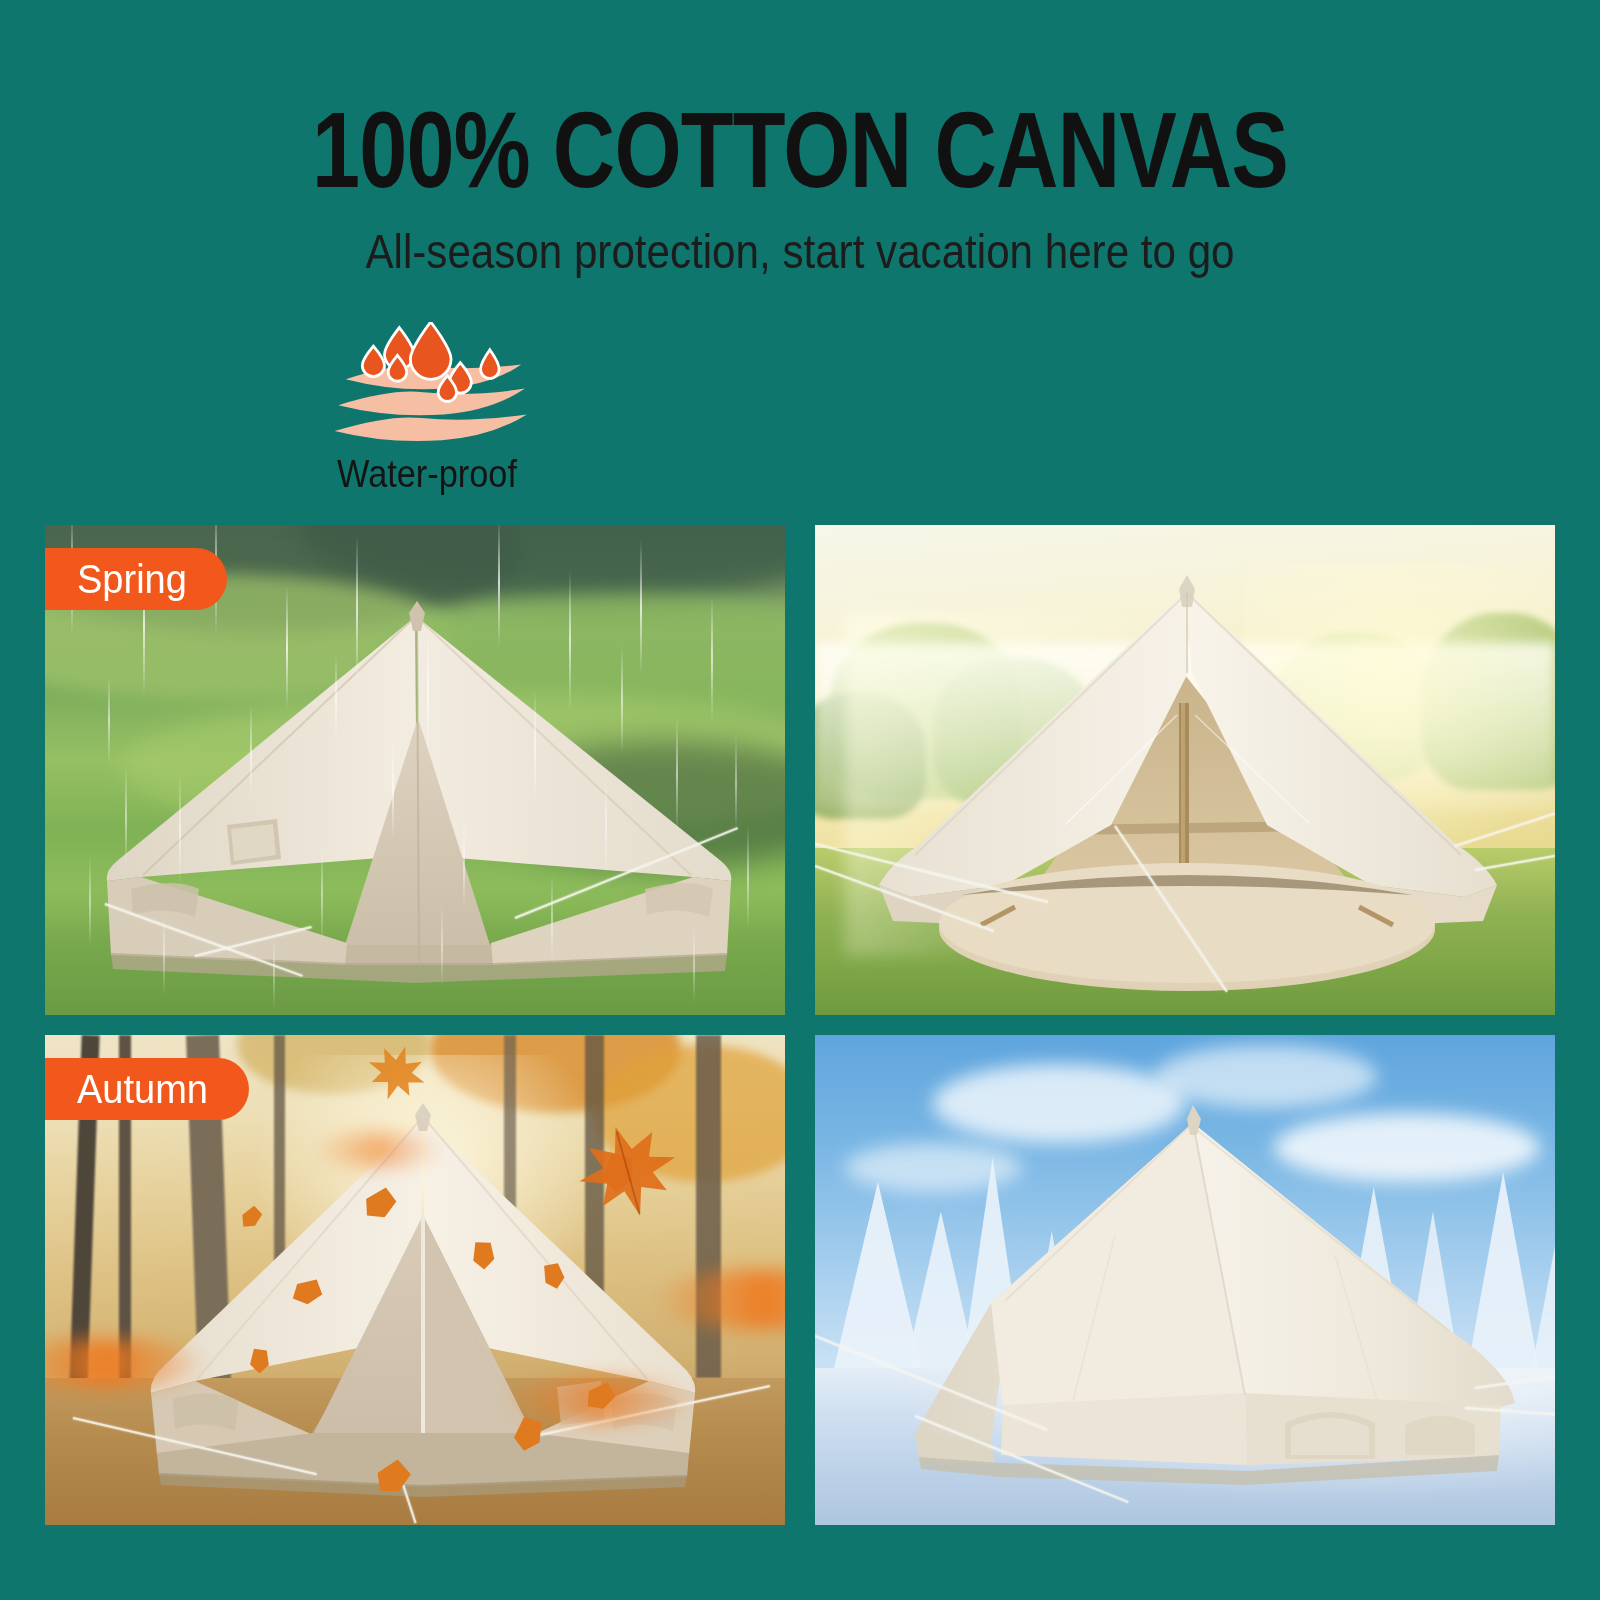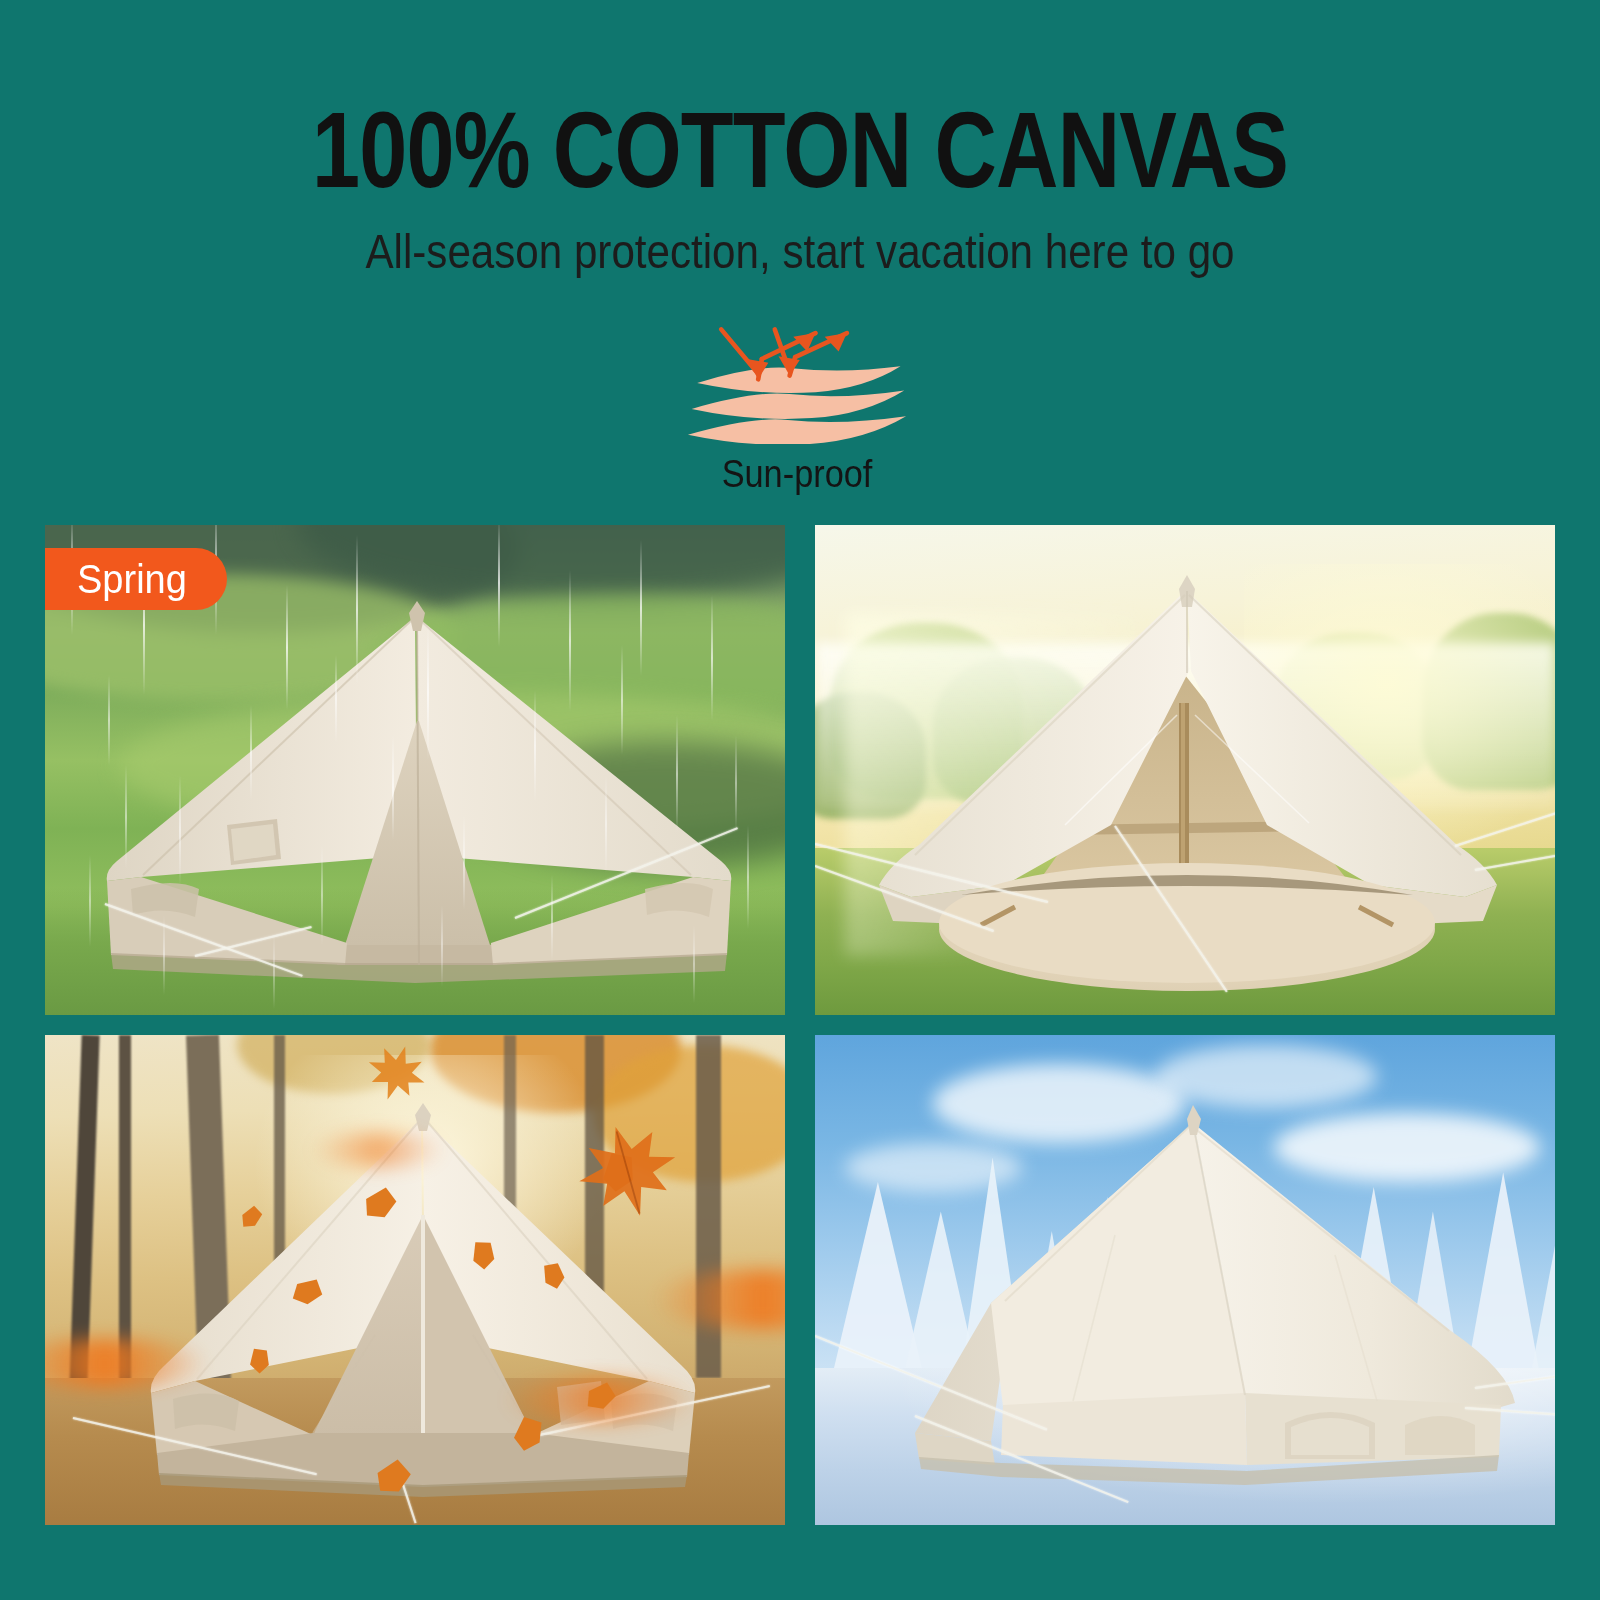--- a/index.html
+++ b/index.html
@@ -142,45 +142,40 @@
 </head>
 <body>
 
 <div class="page">
 
   <div class="headline">100% COTTON CANVAS</div>
   <div class="subhead">All-season protection, start vacation here to go</div>
 
   <div class="features">
 
-
-    <div class="feature" id="f1">
+    <div class="feature" id="f0">
       <svg class="ficon" viewBox="0 0 260 132" width="260" height="122">
         <g fill="#F6BFA4">
-          <path d="M22 66 Q86 46 124 50 Q180 56 242 48 Q204 72 150 76 Q88 80 22 66 Z"></path>
-          <path d="M16 94 Q84 74 122 78 Q180 84 246 74 Q204 100 146 104 Q82 108 16 94 Z"></path>
-          <path d="M12 122 Q82 102 120 106 Q178 112 248 102 Q204 128 144 132 Q78 136 12 122 Z"></path>
+          <path d="M42 62 Q95 44 128 48 Q178 53 232 46 Q200 68 150 72 Q96 76 42 62 Z"></path>
+          <path d="M34 90 Q92 72 126 76 Q178 81 236 72 Q200 96 148 100 Q90 104 34 90 Z"></path>
+          <path d="M30 118 Q90 100 124 104 Q176 109 238 100 Q200 124 146 128 Q86 132 30 118 Z"></path>
         </g>
-        <g stroke="#E8551F" stroke-width="5" fill="none" stroke-linecap="round">
-          <path d="M48 8 L88 56"></path>
-          <path d="M106 8 L120 48"></path>
-          <path d="M88 62 L92 40"></path>
-          <path d="M92 40 L150 12"></path>
-          <path d="M122 58 L128 38"></path>
-          <path d="M128 38 L184 12"></path>
-        </g>
-        <g fill="#E8551F">
-          <path d="M88 62 L76 40 L99 44 Z"></path>
-          <path d="M122 58 L110 37 L133 41 Z"></path>
-          <path d="M150 12 L126 16 L141 32 Z"></path>
-          <path d="M184 12 L160 16 L175 32 Z"></path>
+        <g fill="#E8551F" stroke="#FFFFFF" stroke-width="3">
+          <path d="M72 26 C72 26 60 40 60 47 a12 12 0 0 0 24 0 C84 40 72 26 72 26 Z"></path>
+          <path d="M100 6 C100 6 84 26 84 35 a16 16 0 0 0 32 0 C116 26 100 6 100 6 Z"></path>
+          <path d="M98 36 C98 36 88 48 88 54 a10 10 0 0 0 20 0 C108 48 98 36 98 36 Z"></path>
+          <path d="M134 0 C134 0 112 28 112 40 a22 22 0 0 0 44 0 C156 28 134 0 134 0 Z"></path>
+          <path d="M166 44 C166 44 154 58 154 65 a12 12 0 0 0 24 0 C178 58 166 44 166 44 Z"></path>
+          <path d="M152 58 C152 58 142 70 142 76 a10 10 0 0 0 20 0 C162 70 152 58 152 58 Z"></path>
+          <path d="M198 30 C198 30 188 44 188 51 a10 10 0 0 0 20 0 C208 44 198 30 198 30 Z"></path>
         </g>
       </svg>
-      <span class="flabel">Sun-proof</span>
+      <span class="flabel">Water-proof</span>
     </div>
+
 
   </div>
 
   <div class="grid">
 
     <div class="cell c0">
       <div class="scene">
         <div class="sp-sky"></div>
         <div class="sp-hill sp-h1"></div>
           <div class="sp-hill sp-h2"></div>
@@ -433,20 +428,23 @@
           <g transform="translate(580,130) rotate(-14) scale(1.15)" fill="#e06f1a" opacity=".92">
             <path d="M0 -34 L9 -12 L30 -22 L22 -2 L44 4 L22 12 L30 30 L9 22 L2 46 L-6 22 L-27 30 L-19 12 L-42 4 L-19 -2 L-27 -22 L-6 -12 Z"></path>
             <path d="M0 -30 L2 44" stroke="#b9530f" stroke-width="1.6" fill="none"></path>
           </g>
           <g transform="translate(352,34) rotate(20) scale(.8)" fill="#e2841f" opacity=".88">
             <path d="M0 -30 L8 -10 L26 -19 L19 -2 L38 4 L19 11 L26 26 L8 19 L2 40 L-5 19 L-24 26 L-17 11 L-36 4 L-17 -2 L-24 -19 L-5 -10 Z"></path>
           </g>
         </svg>
 
       </div>
+      <div class="badge">
+        <span>Autumn</span>
+      </div>
     </div>
 
     <div class="cell c3">
       <div class="scene">
         <div class="wi-sky"></div>
         <div class="wi-cloud wi-cl1"></div>
           <div class="wi-cloud wi-cl2"></div>
         <div class="wi-cloud wi-cl3"></div>
           <div class="wi-cloud wi-cl4"></div>
 

